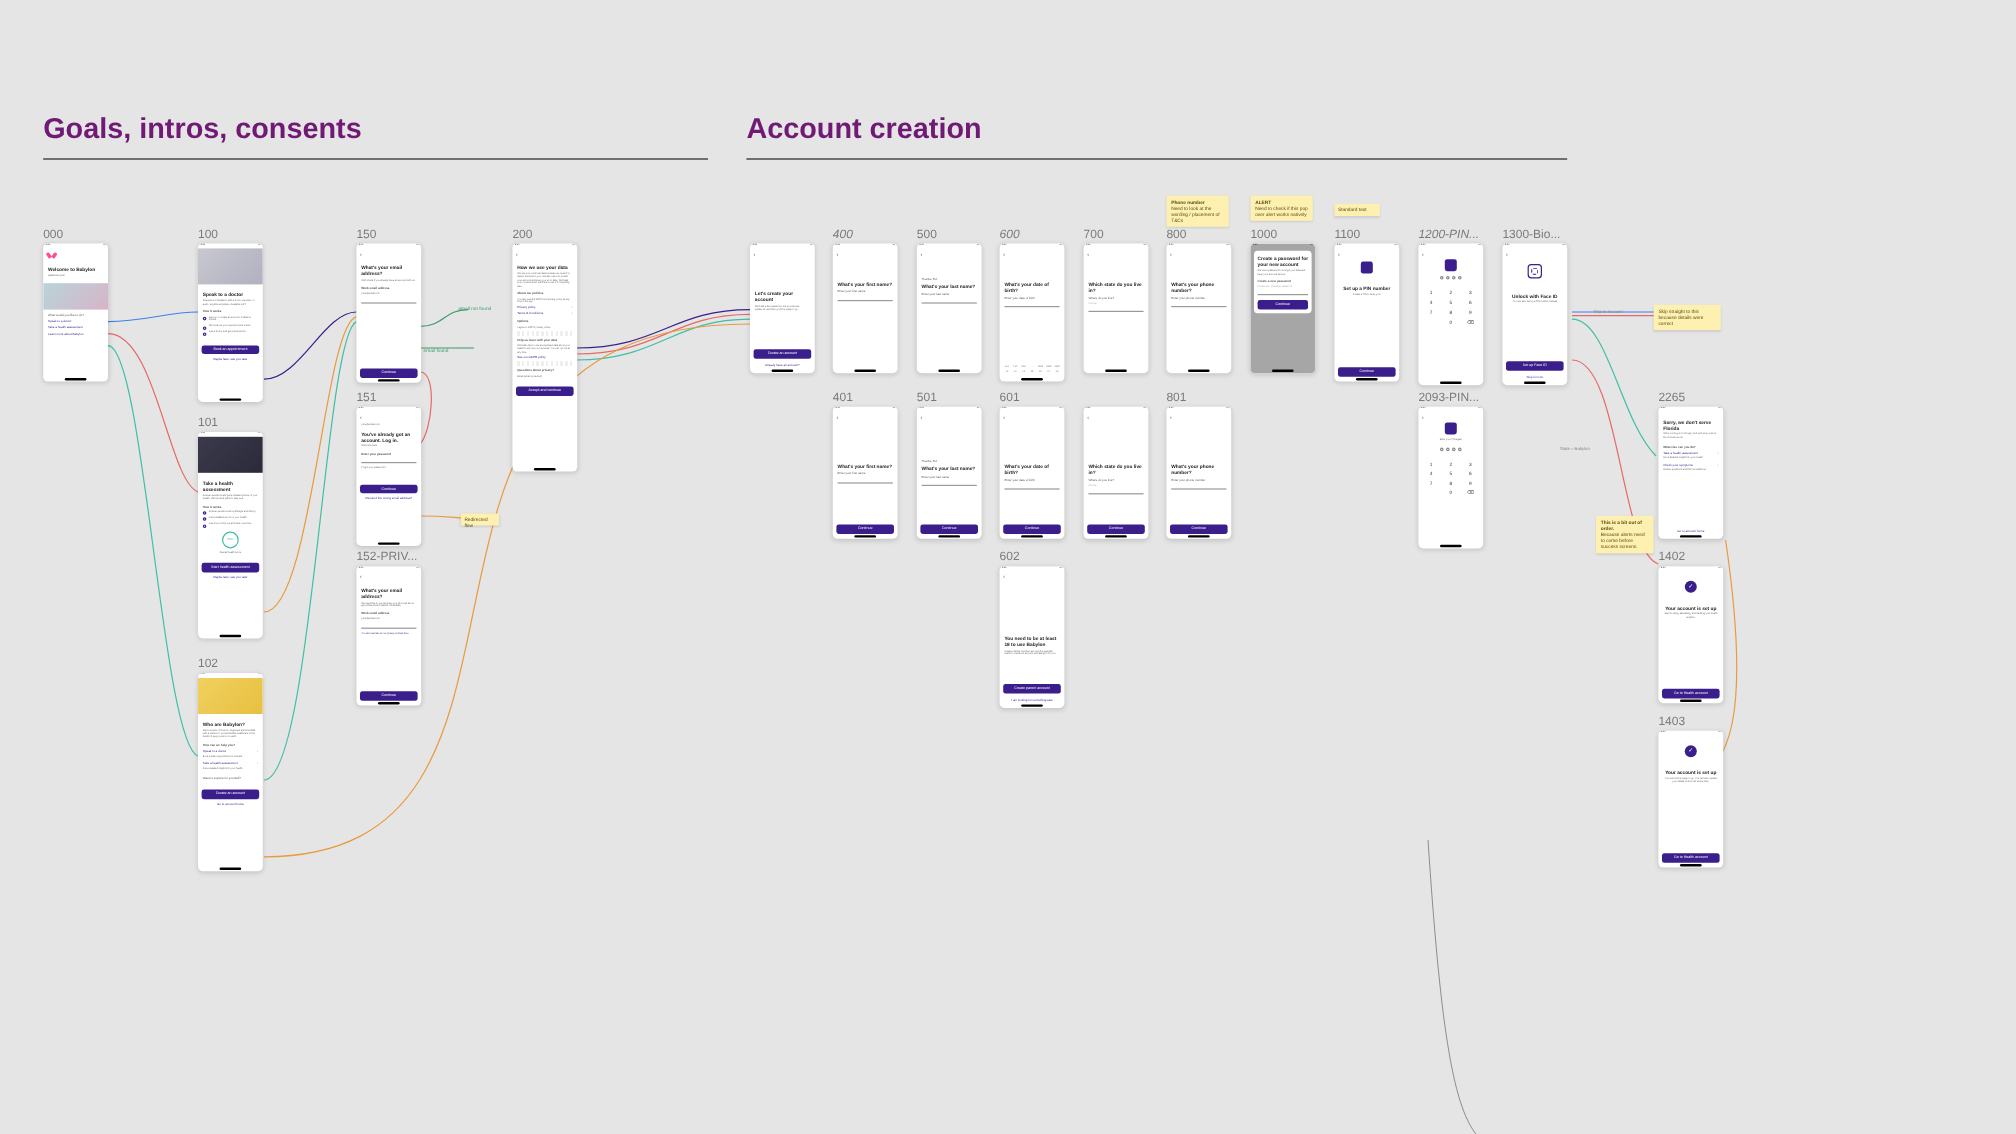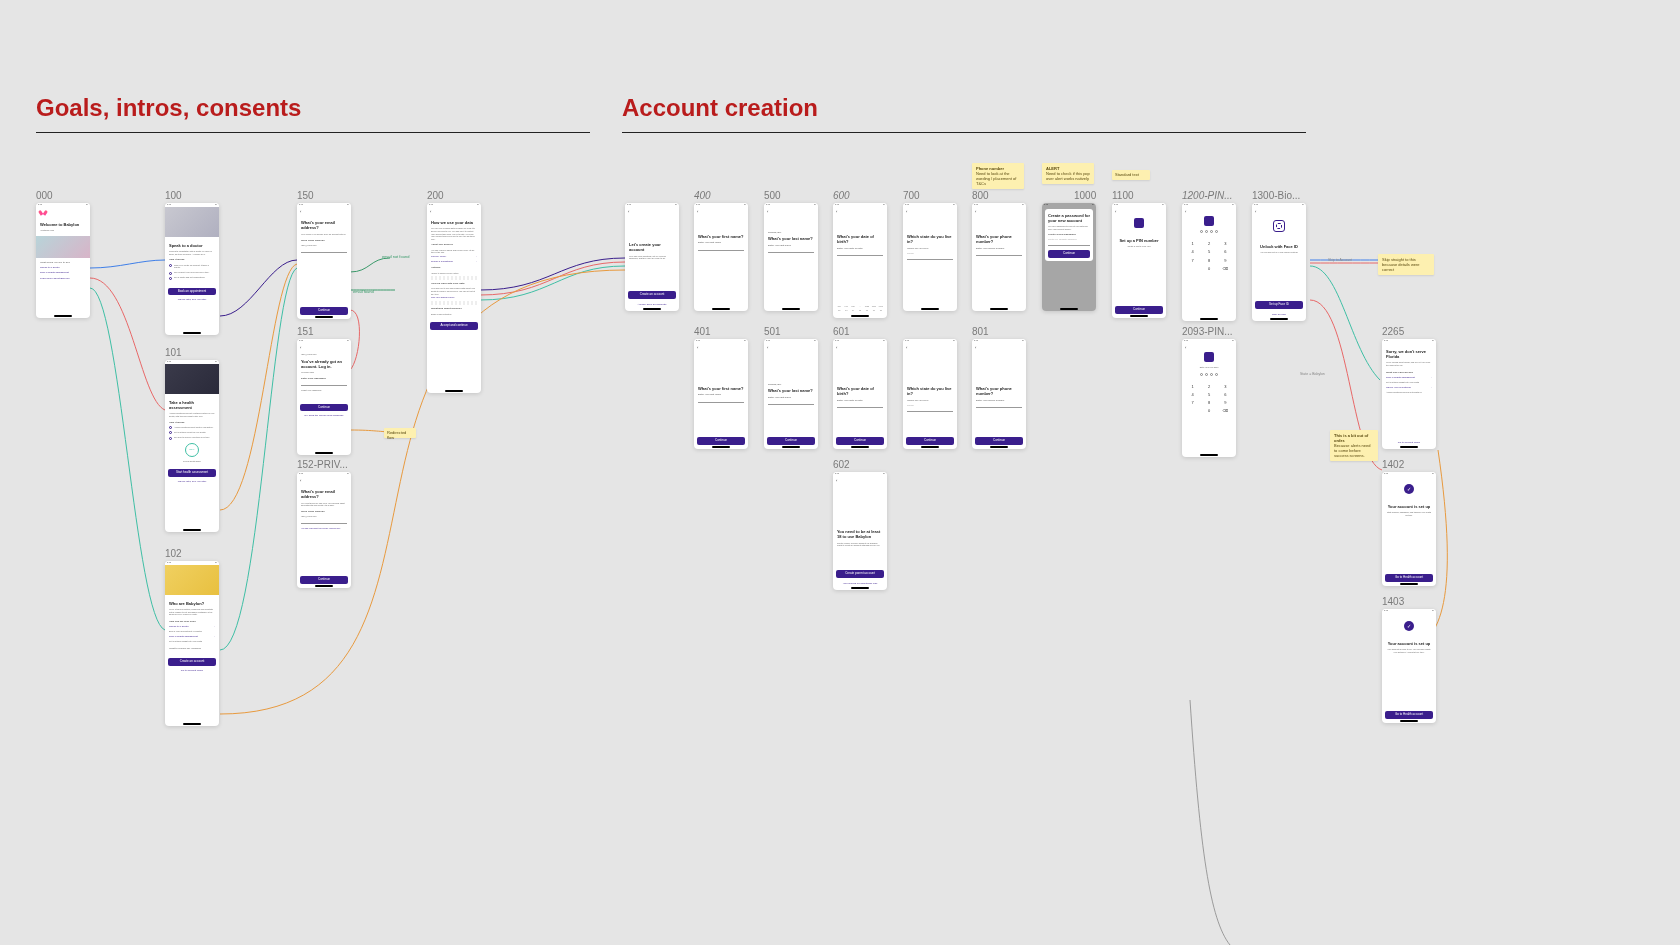--- a/index.html
+++ b/index.html
@@ -9,21 +9,21 @@
     width: 1680px;
     height: 945px;
     overflow: hidden;
     position: relative;
   }
   .canvas { position: relative; width: 1680px; height: 945px; }
   .section-title {
     position: absolute;
     font-size: 24px;
     font-weight: 600;
-    color: #b91c1c;
+    color: #701a75;
   }
   .section-rule {
     position: absolute;
     height: 1px;
     background: #222;
   }
   .screen {
     position: absolute;
     width: 54px;
     height: 120px;
@@ -595,21 +595,21 @@
       <div class="input-line"></div>
     </div>
     <div class="btn-primary abs">Continue</div>
     <div class="homebar"></div>
   </div>
 
   <div class="sticky" style="left:1042px; top:163px; width:52px;">
     <div style="font-weight:600;">ALERT</div>
     <div>Need to check if this pop over alert works natively</div>
   </div>
-  <div class="screen-label" style="left:1042px; top:190px;margin-left:32px;">1000</div>
+  <div class="screen-label" style="left:1042px; top:190px;">1000</div>
   <div class="screen" style="left:1042px; top:203px; height:108px;">
     <div class="statusbar"></div>
     <div class="modal-overlay"></div>
     <div class="modal-card">
       <div class="heading" style="margin-top:1px;">Create a password for your new account</div>
       <div class="tiny">We use a password to encrypt your data and keep your account secure.</div>
       <div class="small" style="margin-top:2px;font-weight:600;">Create a new password</div>
       <div class="tiny" style="color:#aaa;">Create a 8+ character password</div>
       <div class="input-line"></div>
       <div class="btn-primary" style="margin:4px 0 0;">Continue</div>

